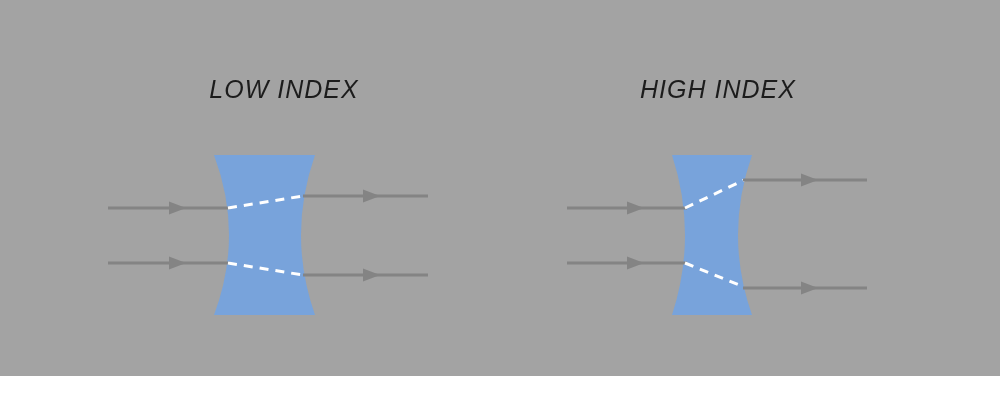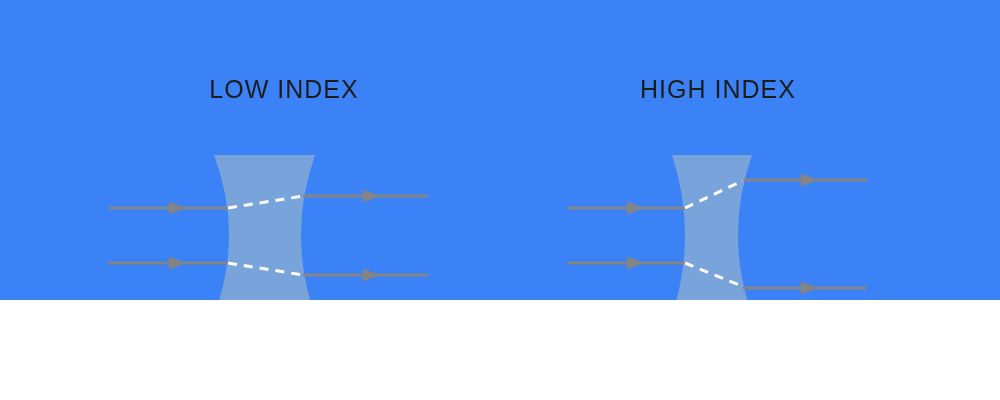--- a/index.html
+++ b/index.html
@@ -3,23 +3,24 @@
 <meta charset="utf-8">
 <style>
   html, body {
     margin: 0;
     padding: 0;
     background: #ffffff;
   }
   .stage {
     position: relative;
     width: 1000px;
-    height: 300px;
-    background: #3b82f6;
+    height: 376px;
+    background: #a3a3a3;
     overflow: hidden;
+    font-style: italic;
   }
   svg { display: block; }
   .panel-title {
     font-family: "Liberation Sans", sans-serif;
     font-size: 25px;
     letter-spacing: 1px;
     font-weight: 400;
   }
   .ray-line {
     stroke-width: 3;

